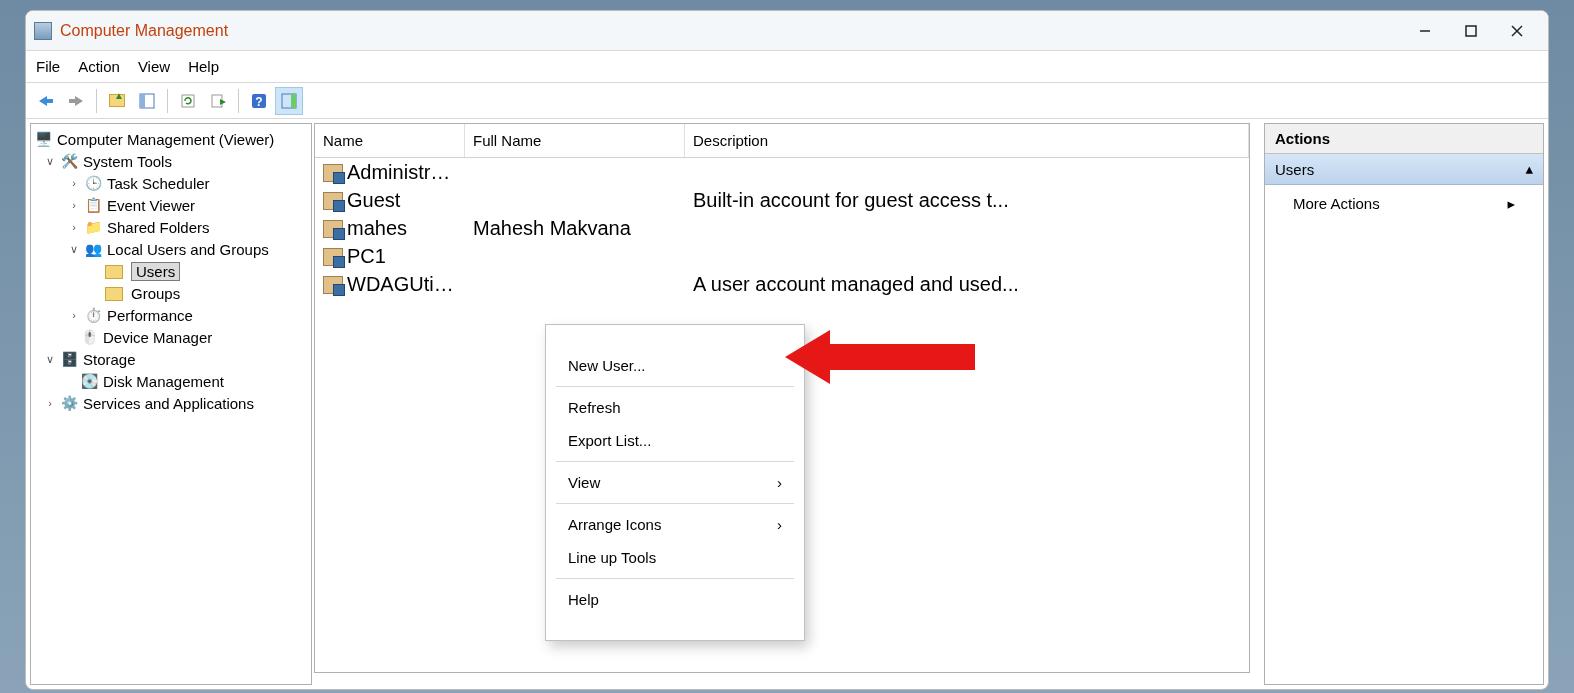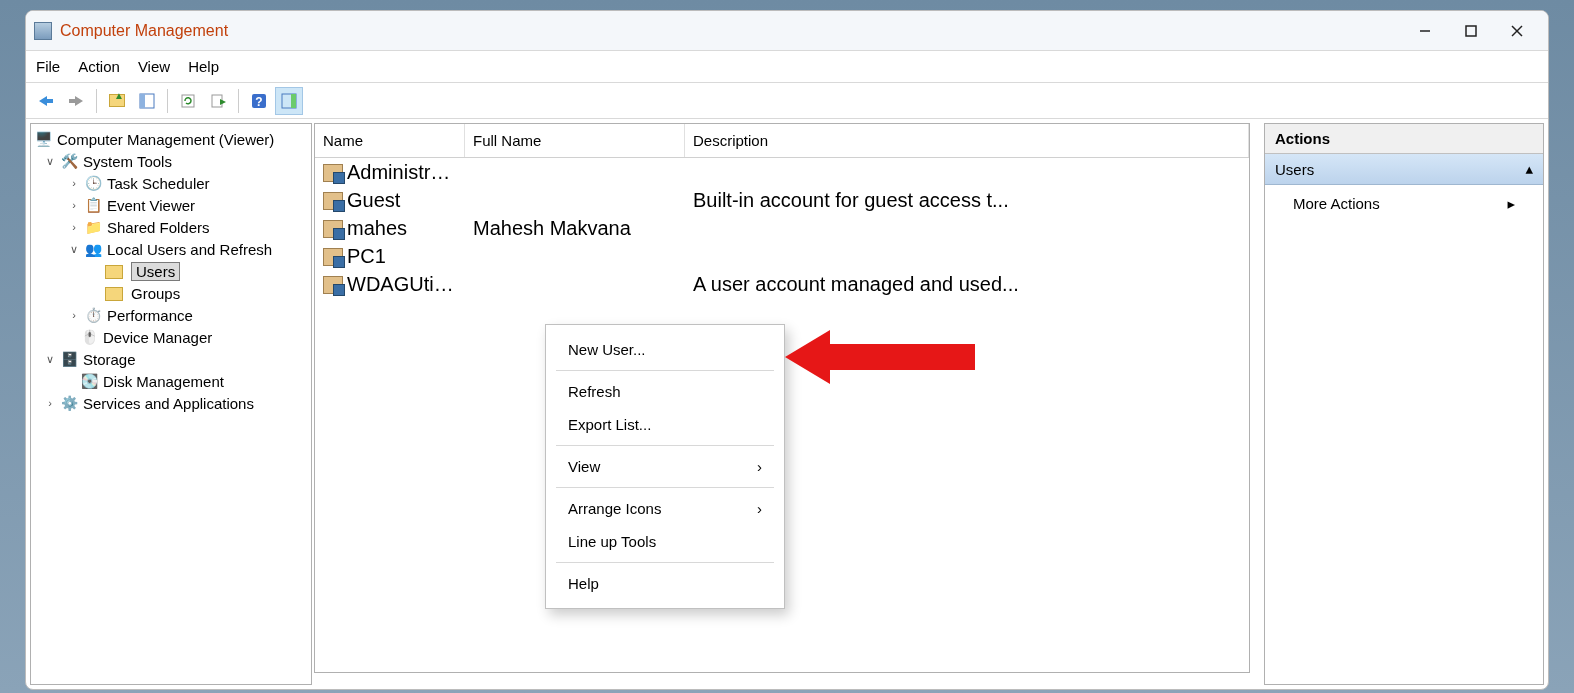--- a/index.html
+++ b/index.html
@@ -126,25 +126,25 @@
     background:#e2c08a;
     border:1px solid #a08050;
     margin-right:4px;
     vertical-align:middle;
     position:relative;
   }
   .uicon::after{content:"";position:absolute;right:-3px;bottom:-3px;width:10px;height:10px;background:#3a6ea5;border:1px solid #24486b;}
   .context {
     position:absolute;
     left:230px; top:200px;
-    width:240px;
+    width:260px;
     background:#fff;
     border:1px solid #c0c0c0;
     box-shadow:4px 6px 12px rgba(0,0,0,.2);
-    padding:8px 0;
+    padding:24px 0;
     font-size:15px;
   }
   .ctx-item {
     padding:8px 22px;
     display:flex;
     justify-content:space-between;
     align-items:center;
   }
   .ctx-sep { height:1px; background:#d8d8d8; margin:4px 10px;}
   .arrow-annot {
@@ -284,21 +284,21 @@
         <span>Event Viewer</span>
       </div>
       <div class="tree-item" style="padding-left:34px">
         <span class="tw">›</span>
         <span class="tree-icon">📁</span>
         <span>Shared Folders</span>
       </div>
       <div class="tree-item" style="padding-left:34px">
         <span class="tw">∨</span>
         <span class="tree-icon">👥</span>
-        <span>Local Users and Refresh</span>
+        <span>Local Users and Groups</span>
       </div>
       <div class="tree-item" style="padding-left:72px">
         <span class="folder-ico"></span>
         <span class="selected">Users</span>
       </div>
       <div class="tree-item" style="padding-left:72px">
         <span class="folder-ico"></span>
         <span>Groups</span>
       </div>
       <div class="tree-item" style="padding-left:34px">

